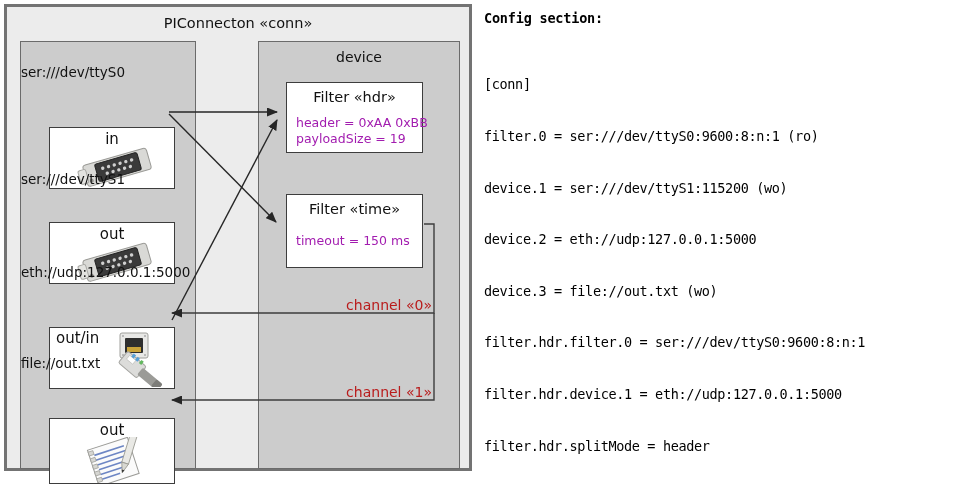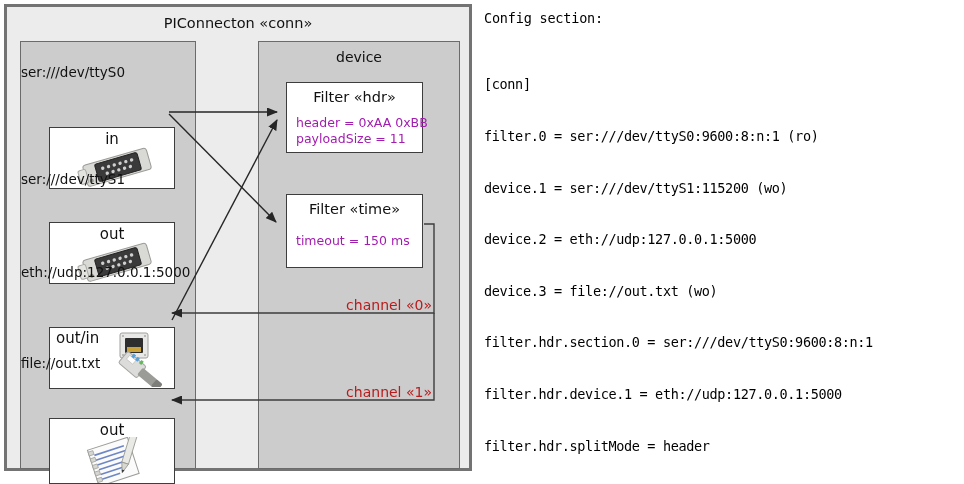--- a/index.html
+++ b/index.html
@@ -70,21 +70,21 @@
   
   #wires{position:absolute;left:0;top:0;width:964px;height:484px;pointer-events:none;}
 
   
   .config-panel{
     position:absolute;left:482px;top:6px;width:478px;height:470px;
     background:#ffffff;
   }
   .config-heading{
     font-family:"DejaVu Sans Mono","Liberation Mono",monospace;
-    font-size:13.5px;font-weight:normal;color:#000;
+    font-size:13.5px;font-weight:bold;color:#000;
     margin:4px 0 0 2px;letter-spacing:-0.2px;
   }
   .config-body{
     font-family:"DejaVu Sans Mono","Liberation Mono",monospace;
     font-size:13.5px;color:#000;margin:16px 0 0 2px;
     line-height:17.2px;letter-spacing:-0.35px;white-space:pre;
   }
   .config-line{white-space:pre;}
 </style>
 </head>
@@ -203,21 +203,21 @@
         </svg>
       </div>
     </div>
 
     <div class="panel panel-filters">
       <div class="panel-title">device</div>
 
       <div class="filter-box" style="left:27px;top:40px;width:137px;height:71px;">
         <div class="filter-title">Filter «hdr»</div>
         <div class="filter-prop" style="top:32px;">header = 0xAA 0xBB</div>
-        <div class="filter-prop" style="top:48px;">payloadSize = 11</div>
+        <div class="filter-prop" style="top:48px;">payloadSize = 19</div>
       </div>
 
       <div class="filter-box" style="left:27px;top:152px;width:137px;height:74px;">
         <div class="filter-title">Filter «time»</div>
         <div class="filter-prop" style="top:38px;">timeout = 150 ms</div>
       </div>
     </div>
 
     <div class="channel-label" style="left:245px;top:290px;width:180px;">channel «0»</div>
     <div class="channel-label" style="left:245px;top:377px;width:180px;">channel «1»</div>
@@ -243,21 +243,21 @@
   </svg>
 
   <div class="config-panel">
     <div class="config-heading">Config section:</div>
     <div class="config-body">
       <div class="config-line">[conn]</div>
       <div class="config-line">filter.0 = ser:///dev/ttyS0:9600:8:n:1 (ro)</div>
       <div class="config-line">device.1 = ser:///dev/ttyS1:115200 (wo)</div>
       <div class="config-line">device.2 = eth://udp:127.0.0.1:5000</div>
       <div class="config-line">device.3 = file://out.txt (wo)</div>
-      <div class="config-line">filter.hdr.section.0 = ser:///dev/ttyS0:9600:8:n:1</div>
+      <div class="config-line">filter.hdr.filter.0 = ser:///dev/ttyS0:9600:8:n:1</div>
       <div class="config-line">filter.hdr.device.1 = eth://udp:127.0.0.1:5000</div>
       <div class="config-line">filter.hdr.splitMode = header</div>
       
       
       
       
       
       
       
       

